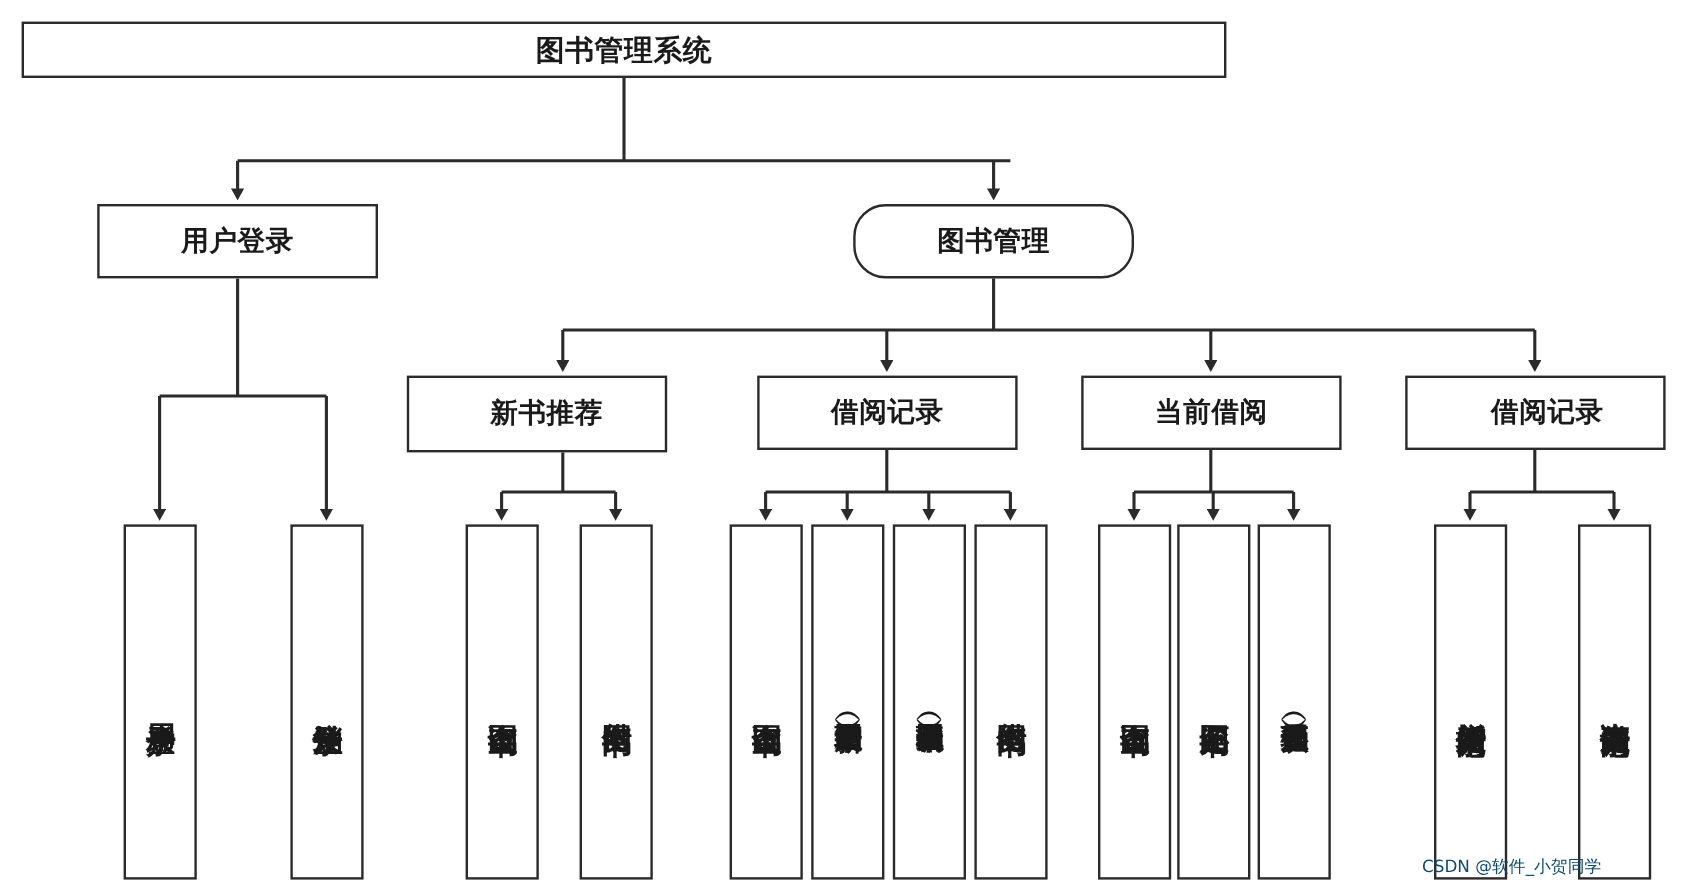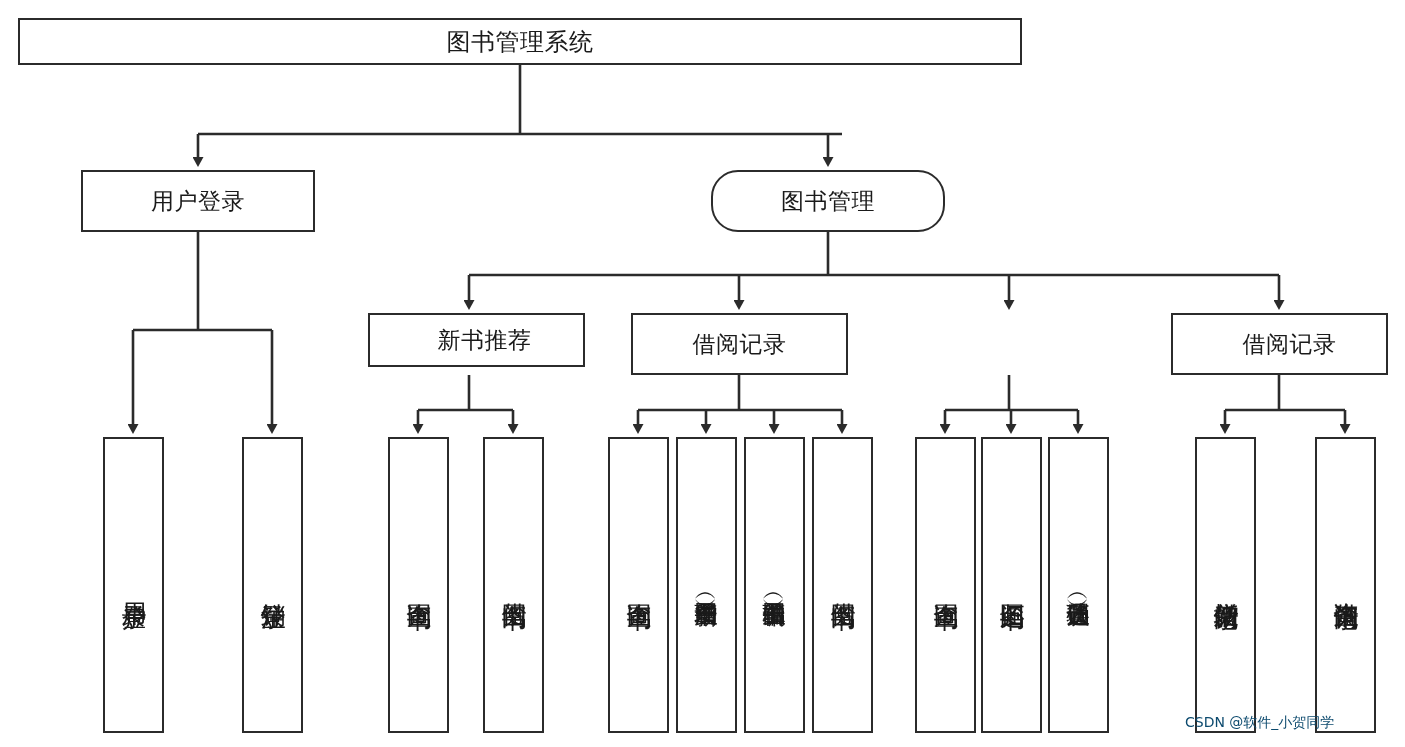--- a/index.html
+++ b/index.html
@@ -25,20 +25,21 @@
     display: flex;
     align-items: center;
     justify-content: center;
     color: #1a1a1a;
   }
   .node-label {
     display: block;
     text-align: right;
     line-height: 1.0;
     white-space: nowrap;
+    font-weight: bold;
   }
   
   .node.horiz .node-label {
     font-size: 23px;
     letter-spacing: 0.5px;
   }
   .node.root .node-label {
     font-size: 24px;
   }
   
@@ -137,26 +138,29 @@
     <span class="node-label">图书管理系统</span>
   </div>
 
   <div class="node horiz" style="left:81px; top:170px; width:234px; height:62px;">
     <span class="node-label">用户登录</span>
   </div>
   <div class="node horiz" style="left:711px; top:170px; width:234px; height:62px;border-radius:27px;">
     <span class="node-label">图书管理</span>
   </div>
 
-  <div class="node horiz" style="left:368px; top:313px; width:217px; height:54px;padding-left:16px;">
+  <div class="node horiz" style="left:339px; top:313px; width:217px; height:64px;padding-left:16px;">
     <span class="node-label">新书推荐</span>
   </div>
   <div class="node horiz" style="left:631px; top:313px; width:217px; height:62px;">
     <span class="node-label">借阅记录</span>
   </div>
+  <div class="node horiz" style="left:901px; top:313px; width:217px; height:62px;">
+    <span class="node-label">当前借阅</span>
+  </div>
   <div class="node horiz" style="left:1171px; top:313px; width:217px; height:62px;padding-left:20px;">
     <span class="node-label">借阅记录</span>
   </div>
 
   <div class="node vert" style="left:103px; top:437px; width:61px; height:296px;">
     <span class="node-label">用户登录</span>
   </div>
   <div class="node vert" style="left:242px; top:437px; width:61px; height:296px;">
     <span class="node-label">注销登录</span>
   </div>

